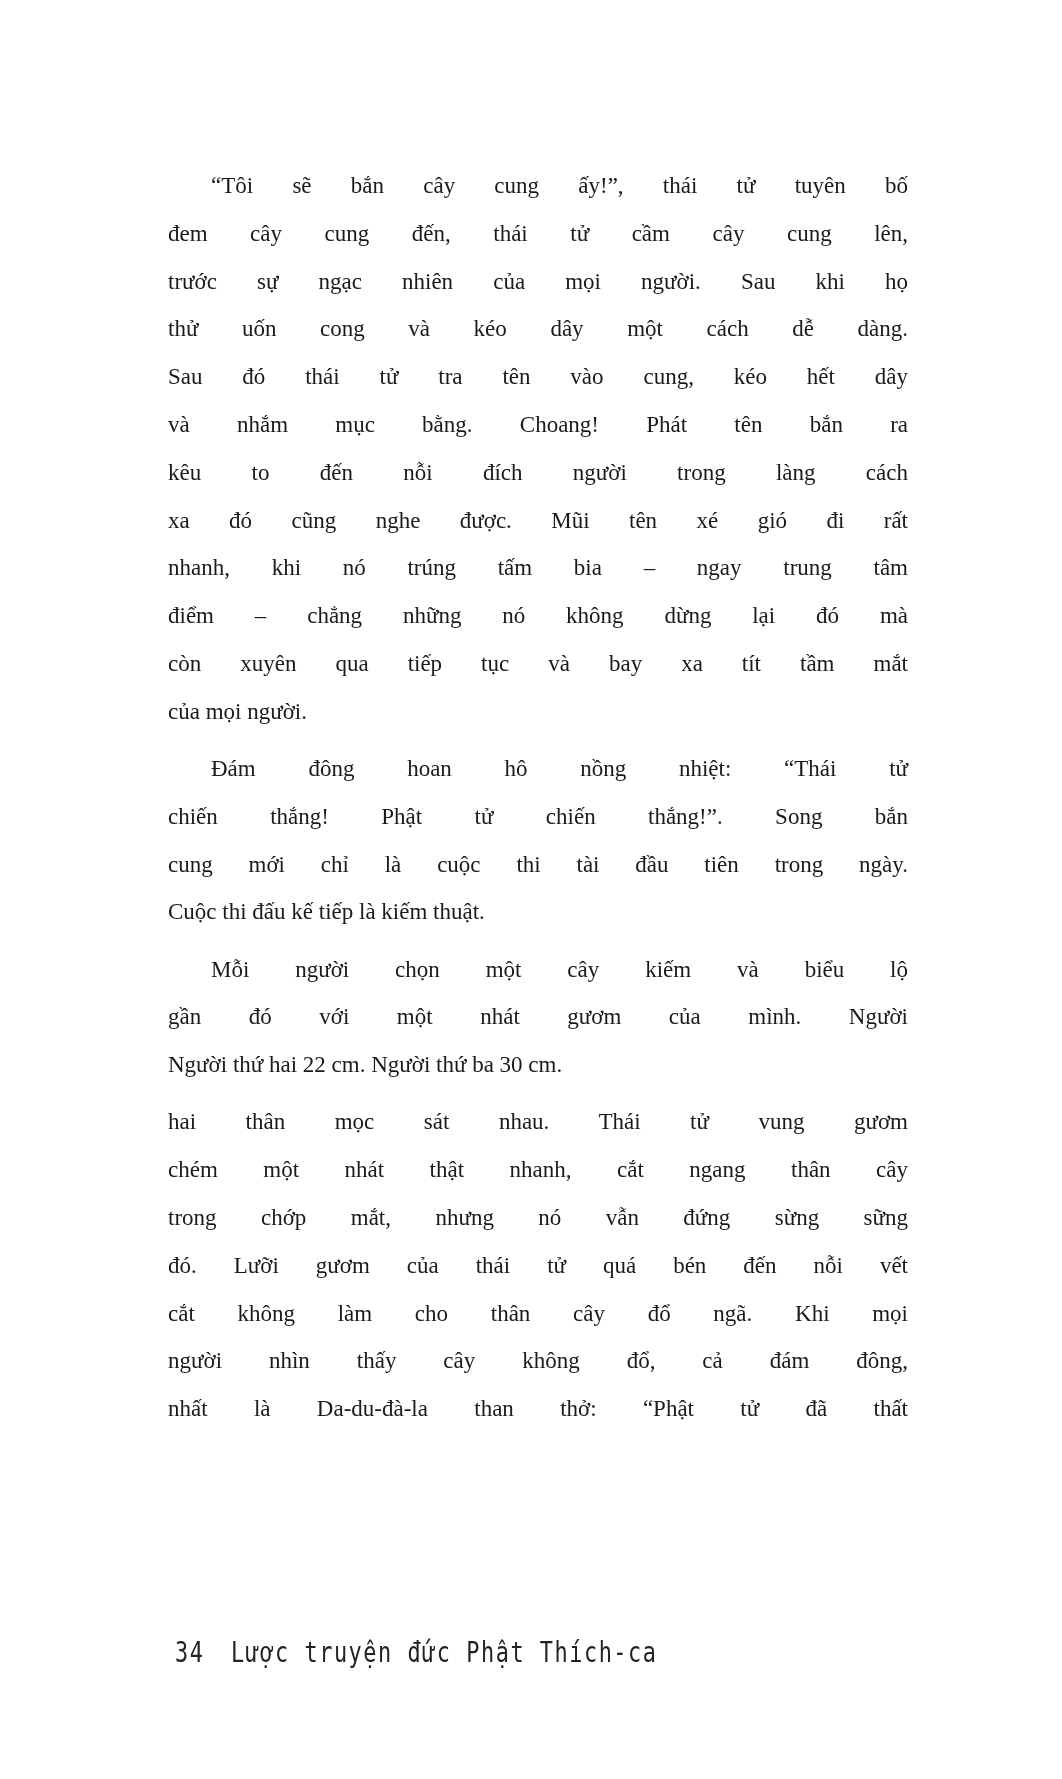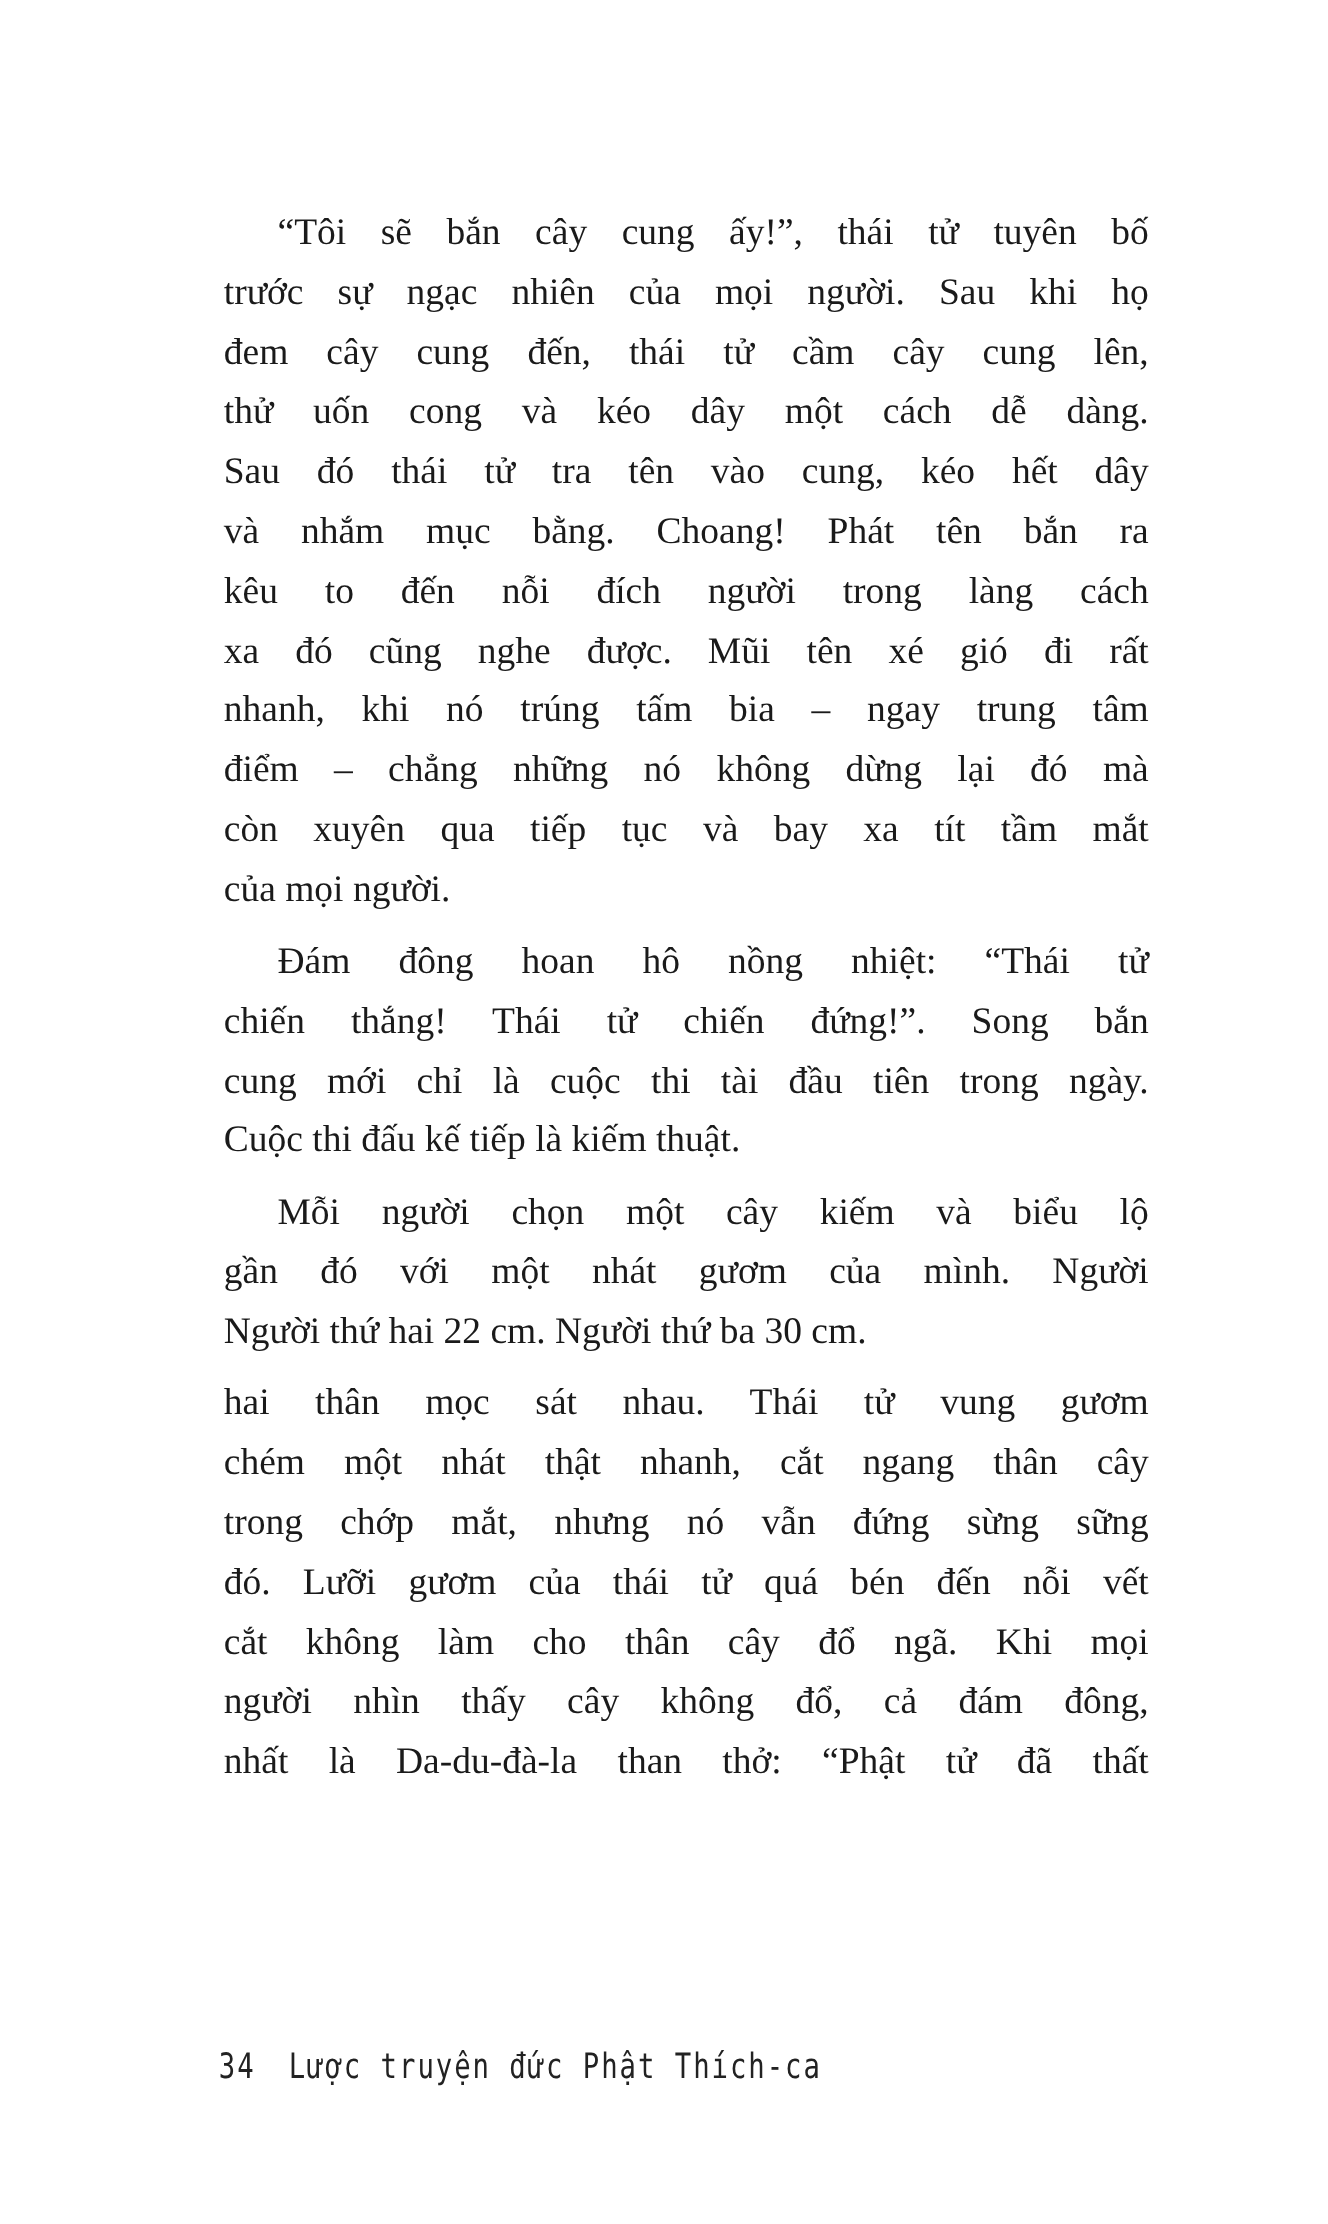--- a/index.html
+++ b/index.html
@@ -16,25 +16,25 @@
   }
   .page {
     position: absolute;
     left: 0; top: 0;
     width: 1062px;
     height: 1779px;
     background: #ffffff;
   }
   .body-text {
     position: absolute;
-    left: 179px;
+    left: 168px;
     top: 162px;
     width: 740px;
     font-family: "Liberation Serif", "DejaVu Serif", serif;
-    font-size: 30px;
+    font-size: 23px;
     line-height: 47.8px;
   }
   .para {
     margin: 0 0 9.4px 0;
     text-indent: 43px;
     text-align: justify;
     text-align-last: left;
   }
   .line {
     display: block;
@@ -70,36 +70,36 @@
   }
 </style>
 </head>
 <body>
 
 <div class="page">
   <div class="body-text">
 
     <div class="para">
       <span class="line first">“Tôi sẽ bắn cây cung ấy!”, thái tử tuyên bố</span>
+      <span class="line">đem cây cung đến, thái tử cầm cây cung lên,</span>
       <span class="line">trước sự ngạc nhiên của mọi người. Sau khi họ</span>
-      <span class="line">đem cây cung đến, thái tử cầm cây cung lên,</span>
       <span class="line">thử uốn cong và kéo dây một cách dễ dàng.</span>
       <span class="line">Sau đó thái tử tra tên vào cung, kéo hết dây</span>
       <span class="line">và nhắm mục bằng. Choang! Phát tên bắn ra</span>
       <span class="line">kêu to đến nỗi đích người trong làng cách</span>
       <span class="line">xa đó cũng nghe được. Mũi tên xé gió đi rất</span>
       <span class="line">nhanh, khi nó trúng tấm bia – ngay trung tâm</span>
       <span class="line">điểm – chẳng những nó không dừng lại đó mà</span>
       <span class="line">còn xuyên qua tiếp tục và bay xa tít tầm mắt</span>
       <span class="line last">của mọi người.</span>
     </div>
 
     <div class="para">
       <span class="line first">Đám đông hoan hô nồng nhiệt: “Thái tử</span>
-      <span class="line">chiến thắng! Thái tử chiến đứng!”. Song bắn</span>
+      <span class="line">chiến thắng! Phật tử chiến thắng!”. Song bắn</span>
       <span class="line">cung mới chỉ là cuộc thi tài đầu tiên trong ngày.</span>
       <span class="line last">Cuộc thi đấu kế tiếp là kiếm thuật.</span>
     </div>
 
     <div class="para">
       <span class="line first">Mỗi người chọn một cây kiếm và biểu lộ</span>
       <span class="line">gần đó với một nhát gươm của mình. Người</span>
       <span class="line last">Người thứ hai 22 cm. Người thứ ba 30 cm.</span>
     </div>
 

